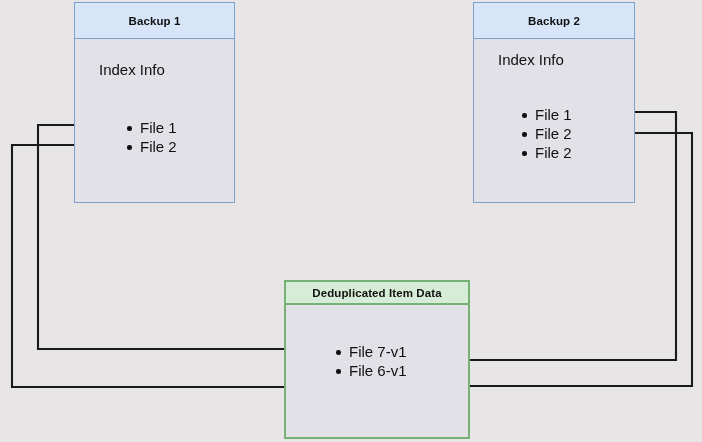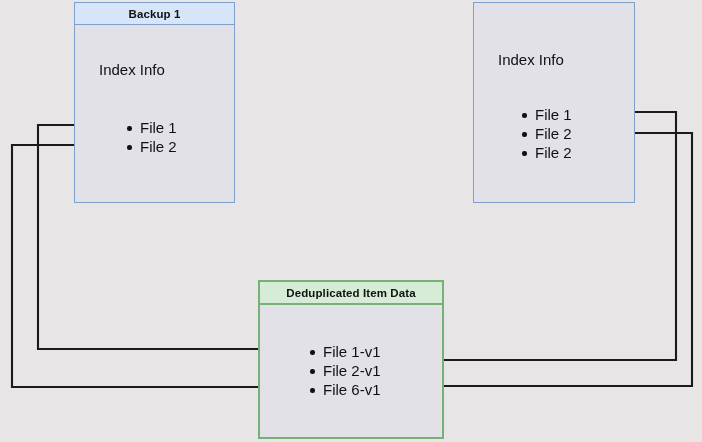--- a/index.html
+++ b/index.html
@@ -21,27 +21,28 @@
     height: 442px;
   }
   .box {
     position: absolute;
     box-sizing: border-box;
     background: #e3e1e8;
     border: 1px solid #7da0cc;
   }
   .box.green {
     border: 2px solid #76b276;
+    margin-left: 26px;
   }
   .box-header {
     position: absolute;
     left: 0;
     top: 0;
     right: 0;
-    height: 22px;
+    height: 36px;
     background: #d6e5f8;
     border-bottom: 1px solid #7da0cc;
     box-sizing: border-box;
     display: flex;
     align-items: center;
     justify-content: center;
     font-size: 11.5px;
     font-weight: bold;
     color: #111;
     letter-spacing: 0.1px;
@@ -127,30 +128,30 @@
   <div class="box" style="left:74px; top:2px; width:161px; height:201px;">
     <div class="box-header">Backup 1</div>
     <div class="index-label" style="left:24px; top:58px;">Index Info</div>
     <ul class="file-list" style="left:48px; top:115px;">
       <li>File 1</li>
       <li>File 2</li>
     </ul>
   </div>
 
   <div class="box" style="left:473px; top:2px; width:162px; height:201px;">
+    <div class="box-header">Backup 2</div>
     <div class="index-label" style="left:24px; top:48px;">Index Info</div>
     <ul class="file-list" style="left:44px; top:102px;">
       <li>File 1</li>
       <li>File 2</li>
       <li>File 2</li>
     </ul>
   </div>
 
   <div class="box green" style="left:258px; top:280px; width:186px; height:159px;">
     <div class="box-header">Deduplicated Item Data</div>
     <ul class="file-list" style="left:46px; top:60px;">
-      <li>File 1-v1</li>
-      <li>File 2-v1</li>
+      <li>File 7-v1</li>
       <li>File 6-v1</li>
     </ul>
   </div>
 
 </div>
 
 </body></html>

